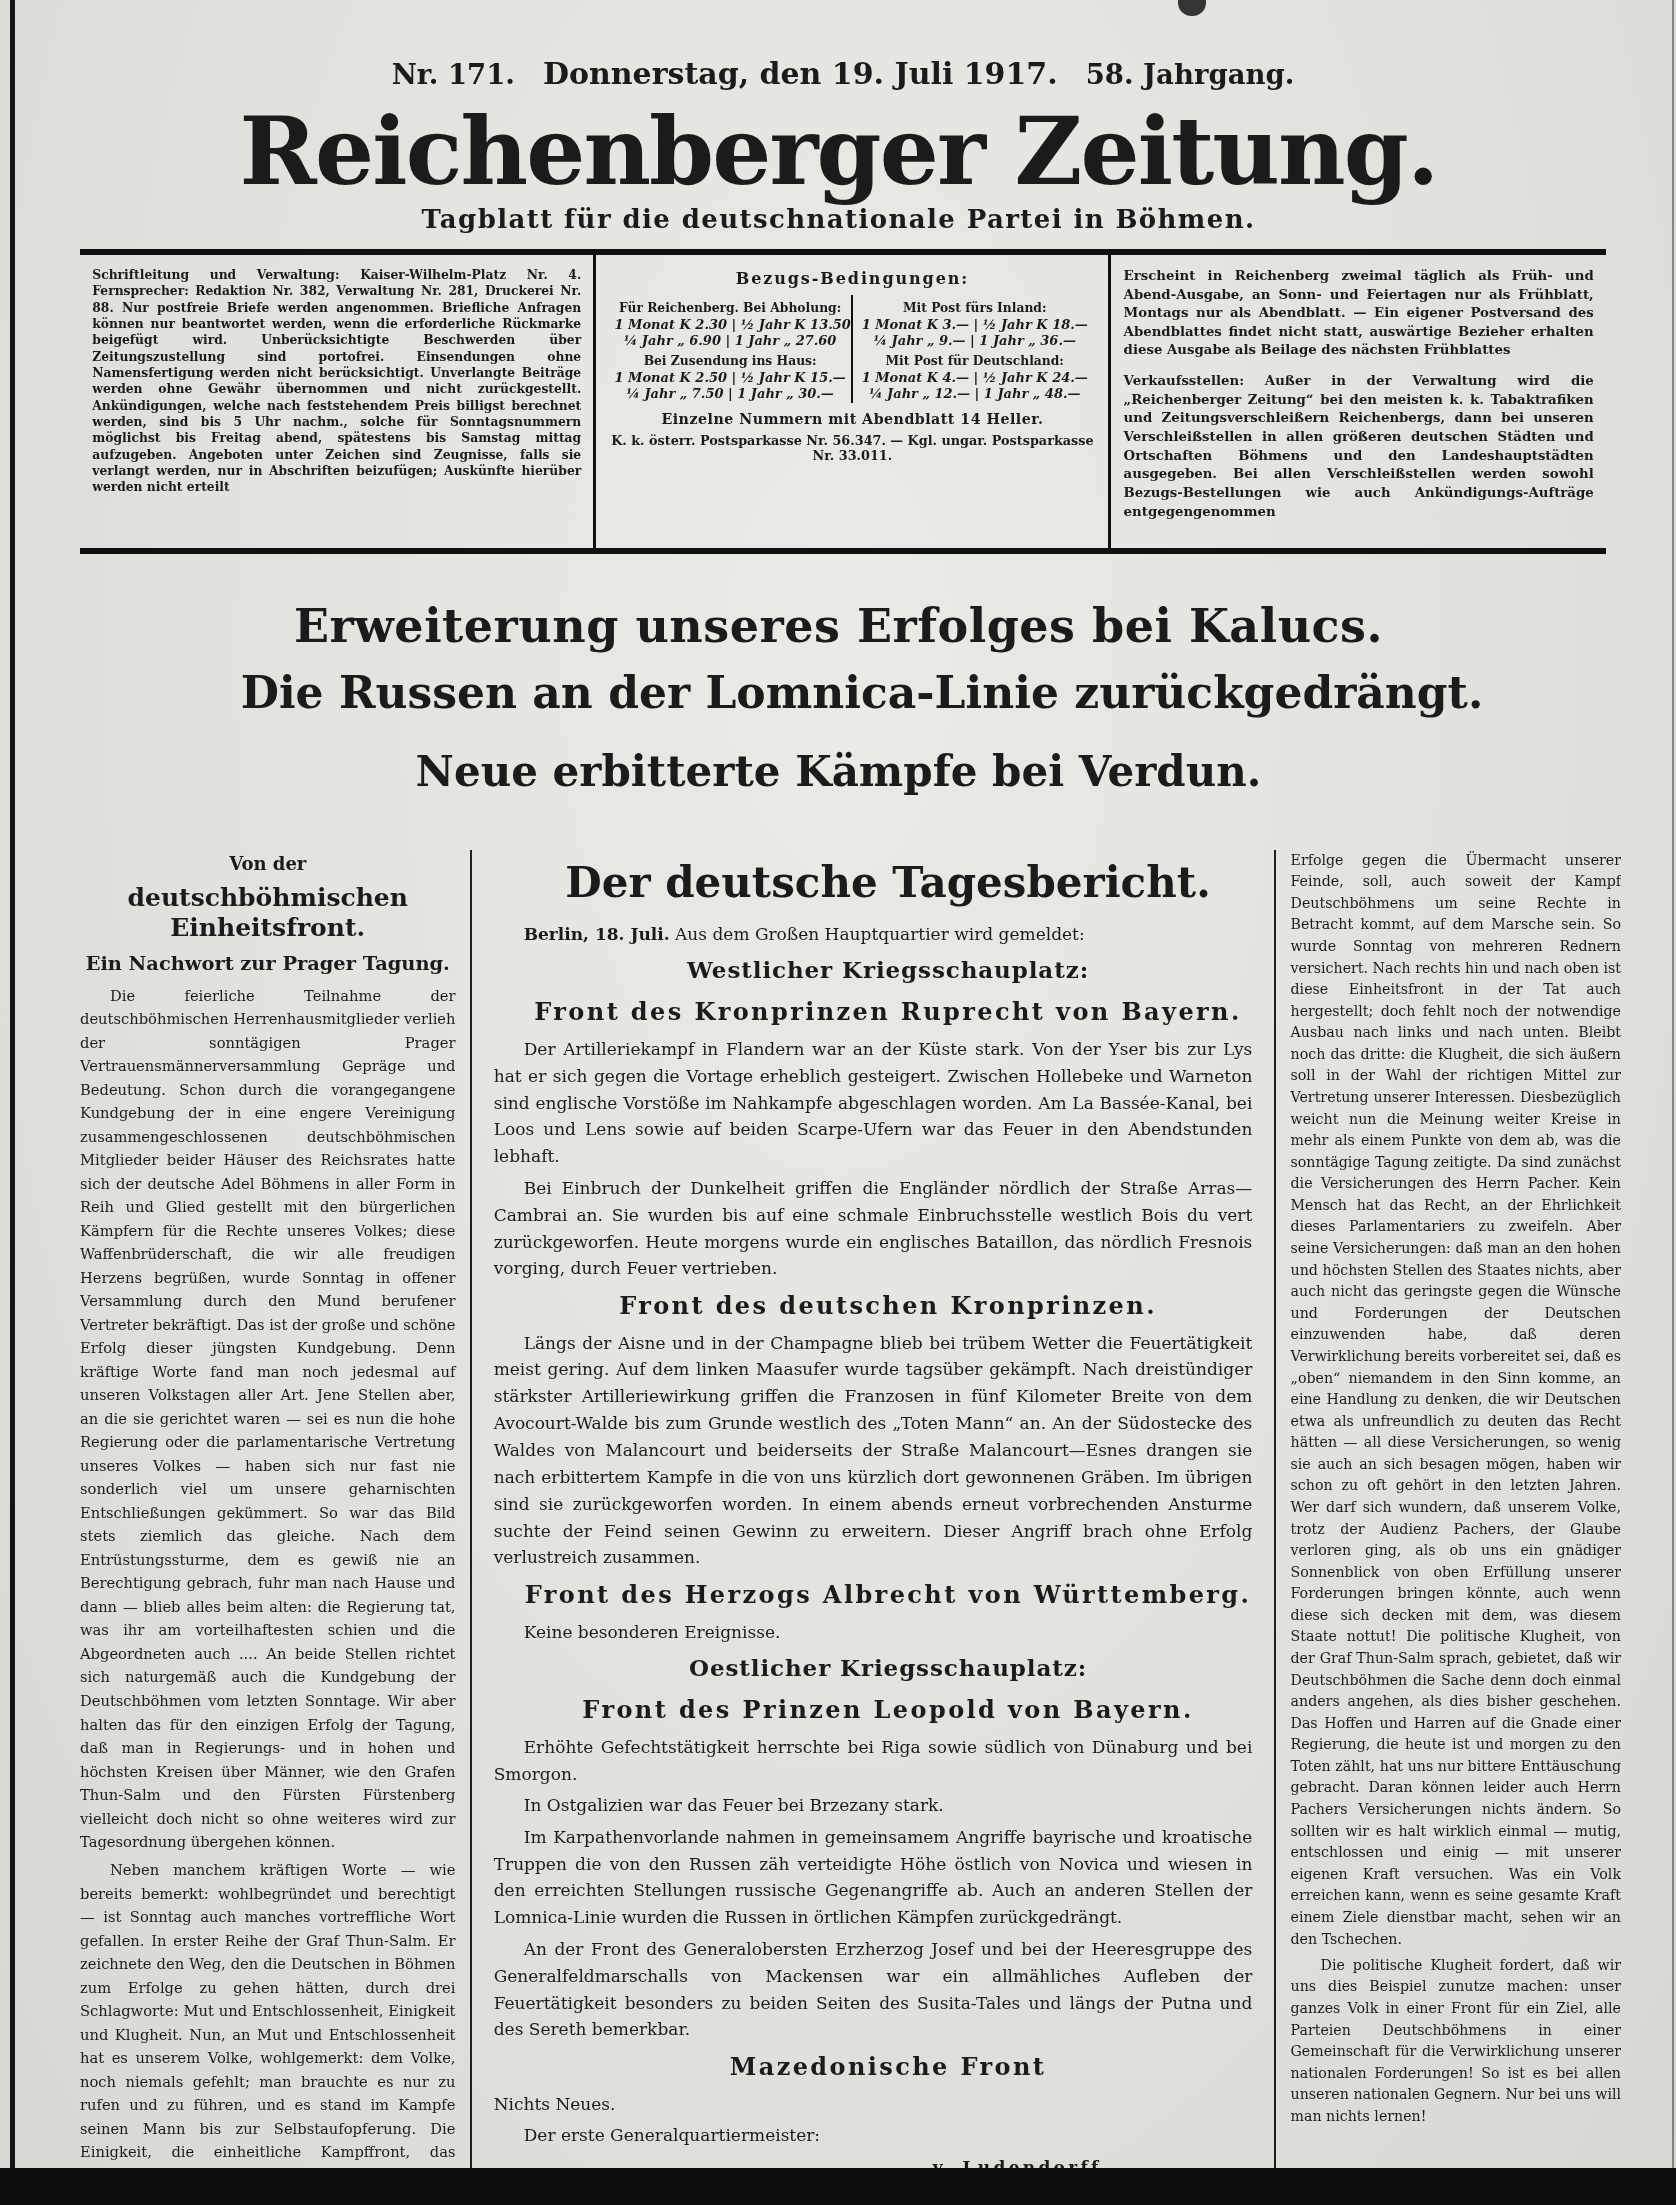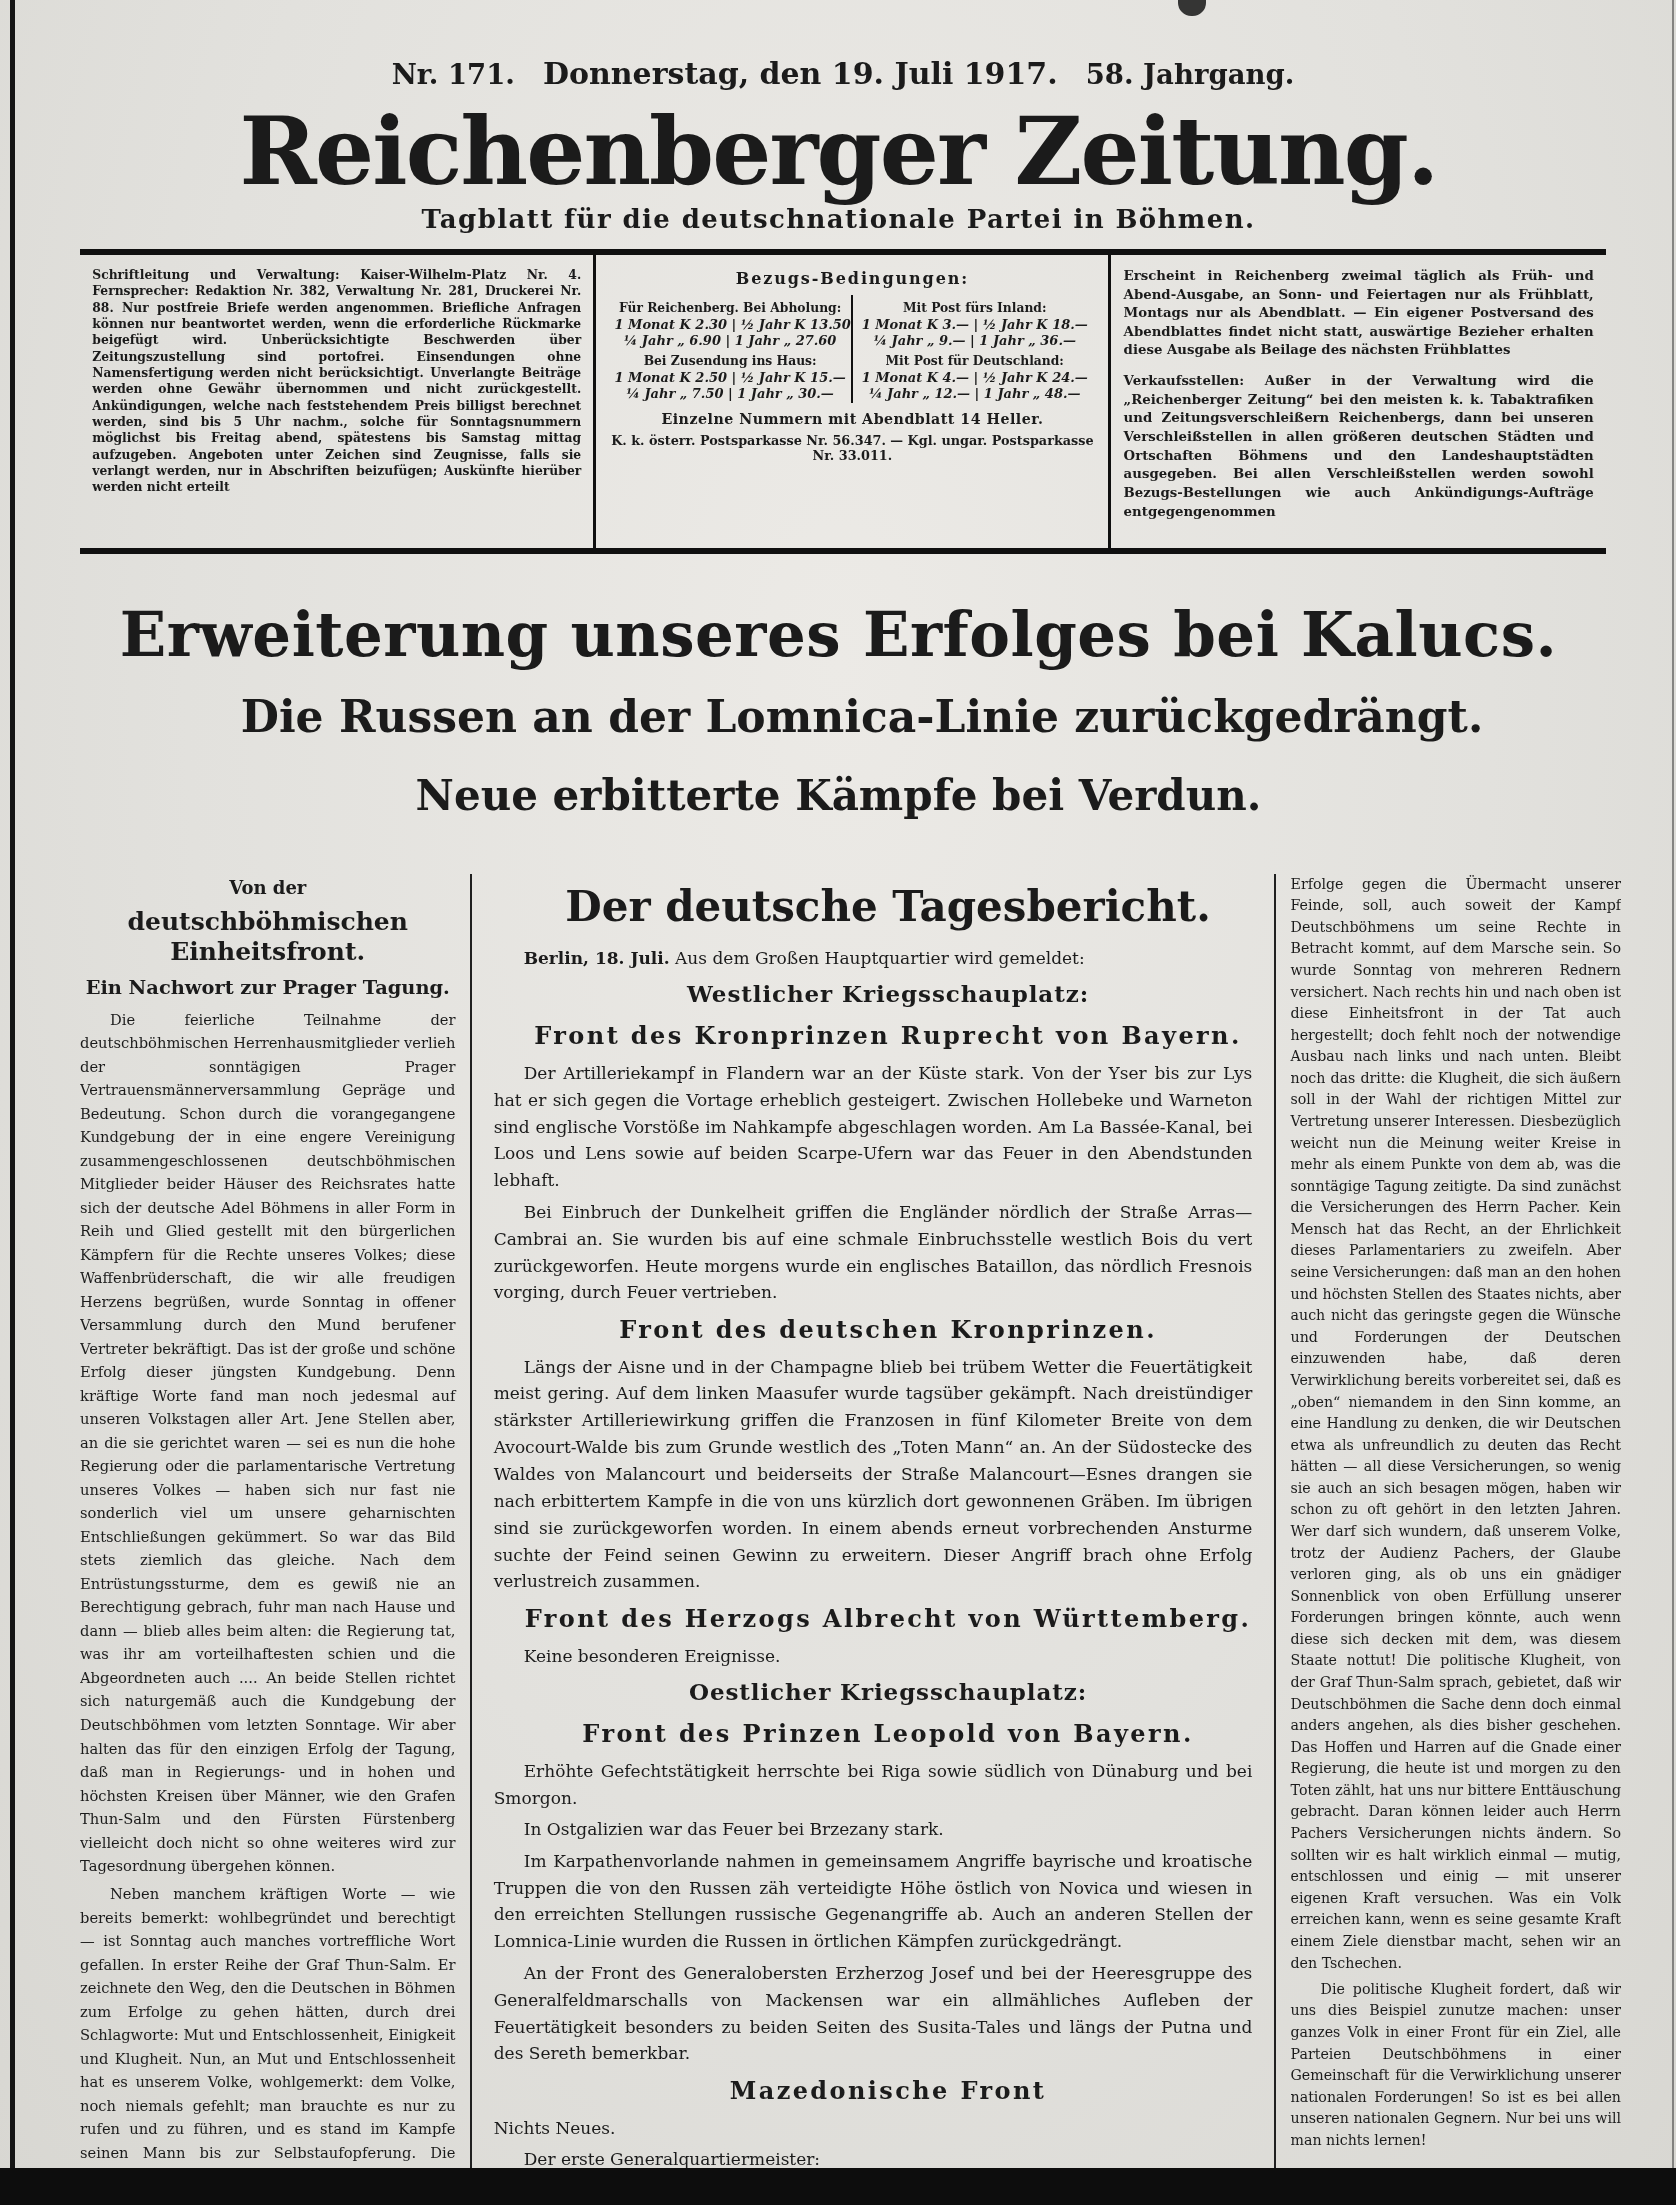--- a/index.html
+++ b/index.html
@@ -33,22 +33,22 @@
   .ib-mid-title{text-align:center; font-size:16px; letter-spacing:1.9px; margin:1.9px 0 7.6px;}
   .ib-mid-cols{display:flex;}
   .ib-mid-col{flex:1; padding:0 5.7px; min-width:0;}
   .ib-mid-col + .ib-mid-col{border-left:2.4px solid #101010;}
   .price-head{text-align:center; font-size:12.3px; margin:4.7px 0 1.9px; white-space:nowrap;}
   .price-line{font-size:13px; margin:1.4px 0; white-space:nowrap; text-align:center;font-style:italic;}
   .ib-mid-note{text-align:center; font-size:14.2px; margin-top:8.5px; letter-spacing:0.5px;}
   .ib-mid-note2{text-align:center; font-size:12.8px; margin-top:5.7px;}
 
   .headlines{text-align:center; margin-top:45px;}
-  .hl1{font-size:61px; font-weight:bold; letter-spacing:0.5px;}
-  .hl2{font-size:44px; font-weight:bold; margin-top:21px;padding-left:47px;}
+  .hl1{font-size:46px; font-weight:bold; letter-spacing:0.5px;}
+  .hl2{font-size:44px; font-weight:bold; margin-top:14px;padding-left:47px;}
   .hl3{font-size:42px; font-weight:bold; margin-top:29px;}
 
   .body-cols{display:flex; margin:54px 56px 0 80px; height:1365px; overflow:hidden;}
   .col p{margin:0 0 4.7px; text-indent:30px;}
   .p-noindent{text-indent:0 !important;}
   .col-left{width:392px; padding-right:14.2px; font-size:14.7px; line-height:1.60; text-align:justify;}
   .col-center{width:792px; border-left:2.8px solid #202020; border-right:2.8px solid #202020;
     padding:0 22px; font-size:17px; line-height:1.58; text-align:justify;}
   .col-right{width:345px; padding-left:14.2px; font-size:14.2px; line-height:1.52; text-align:justify;}
 

